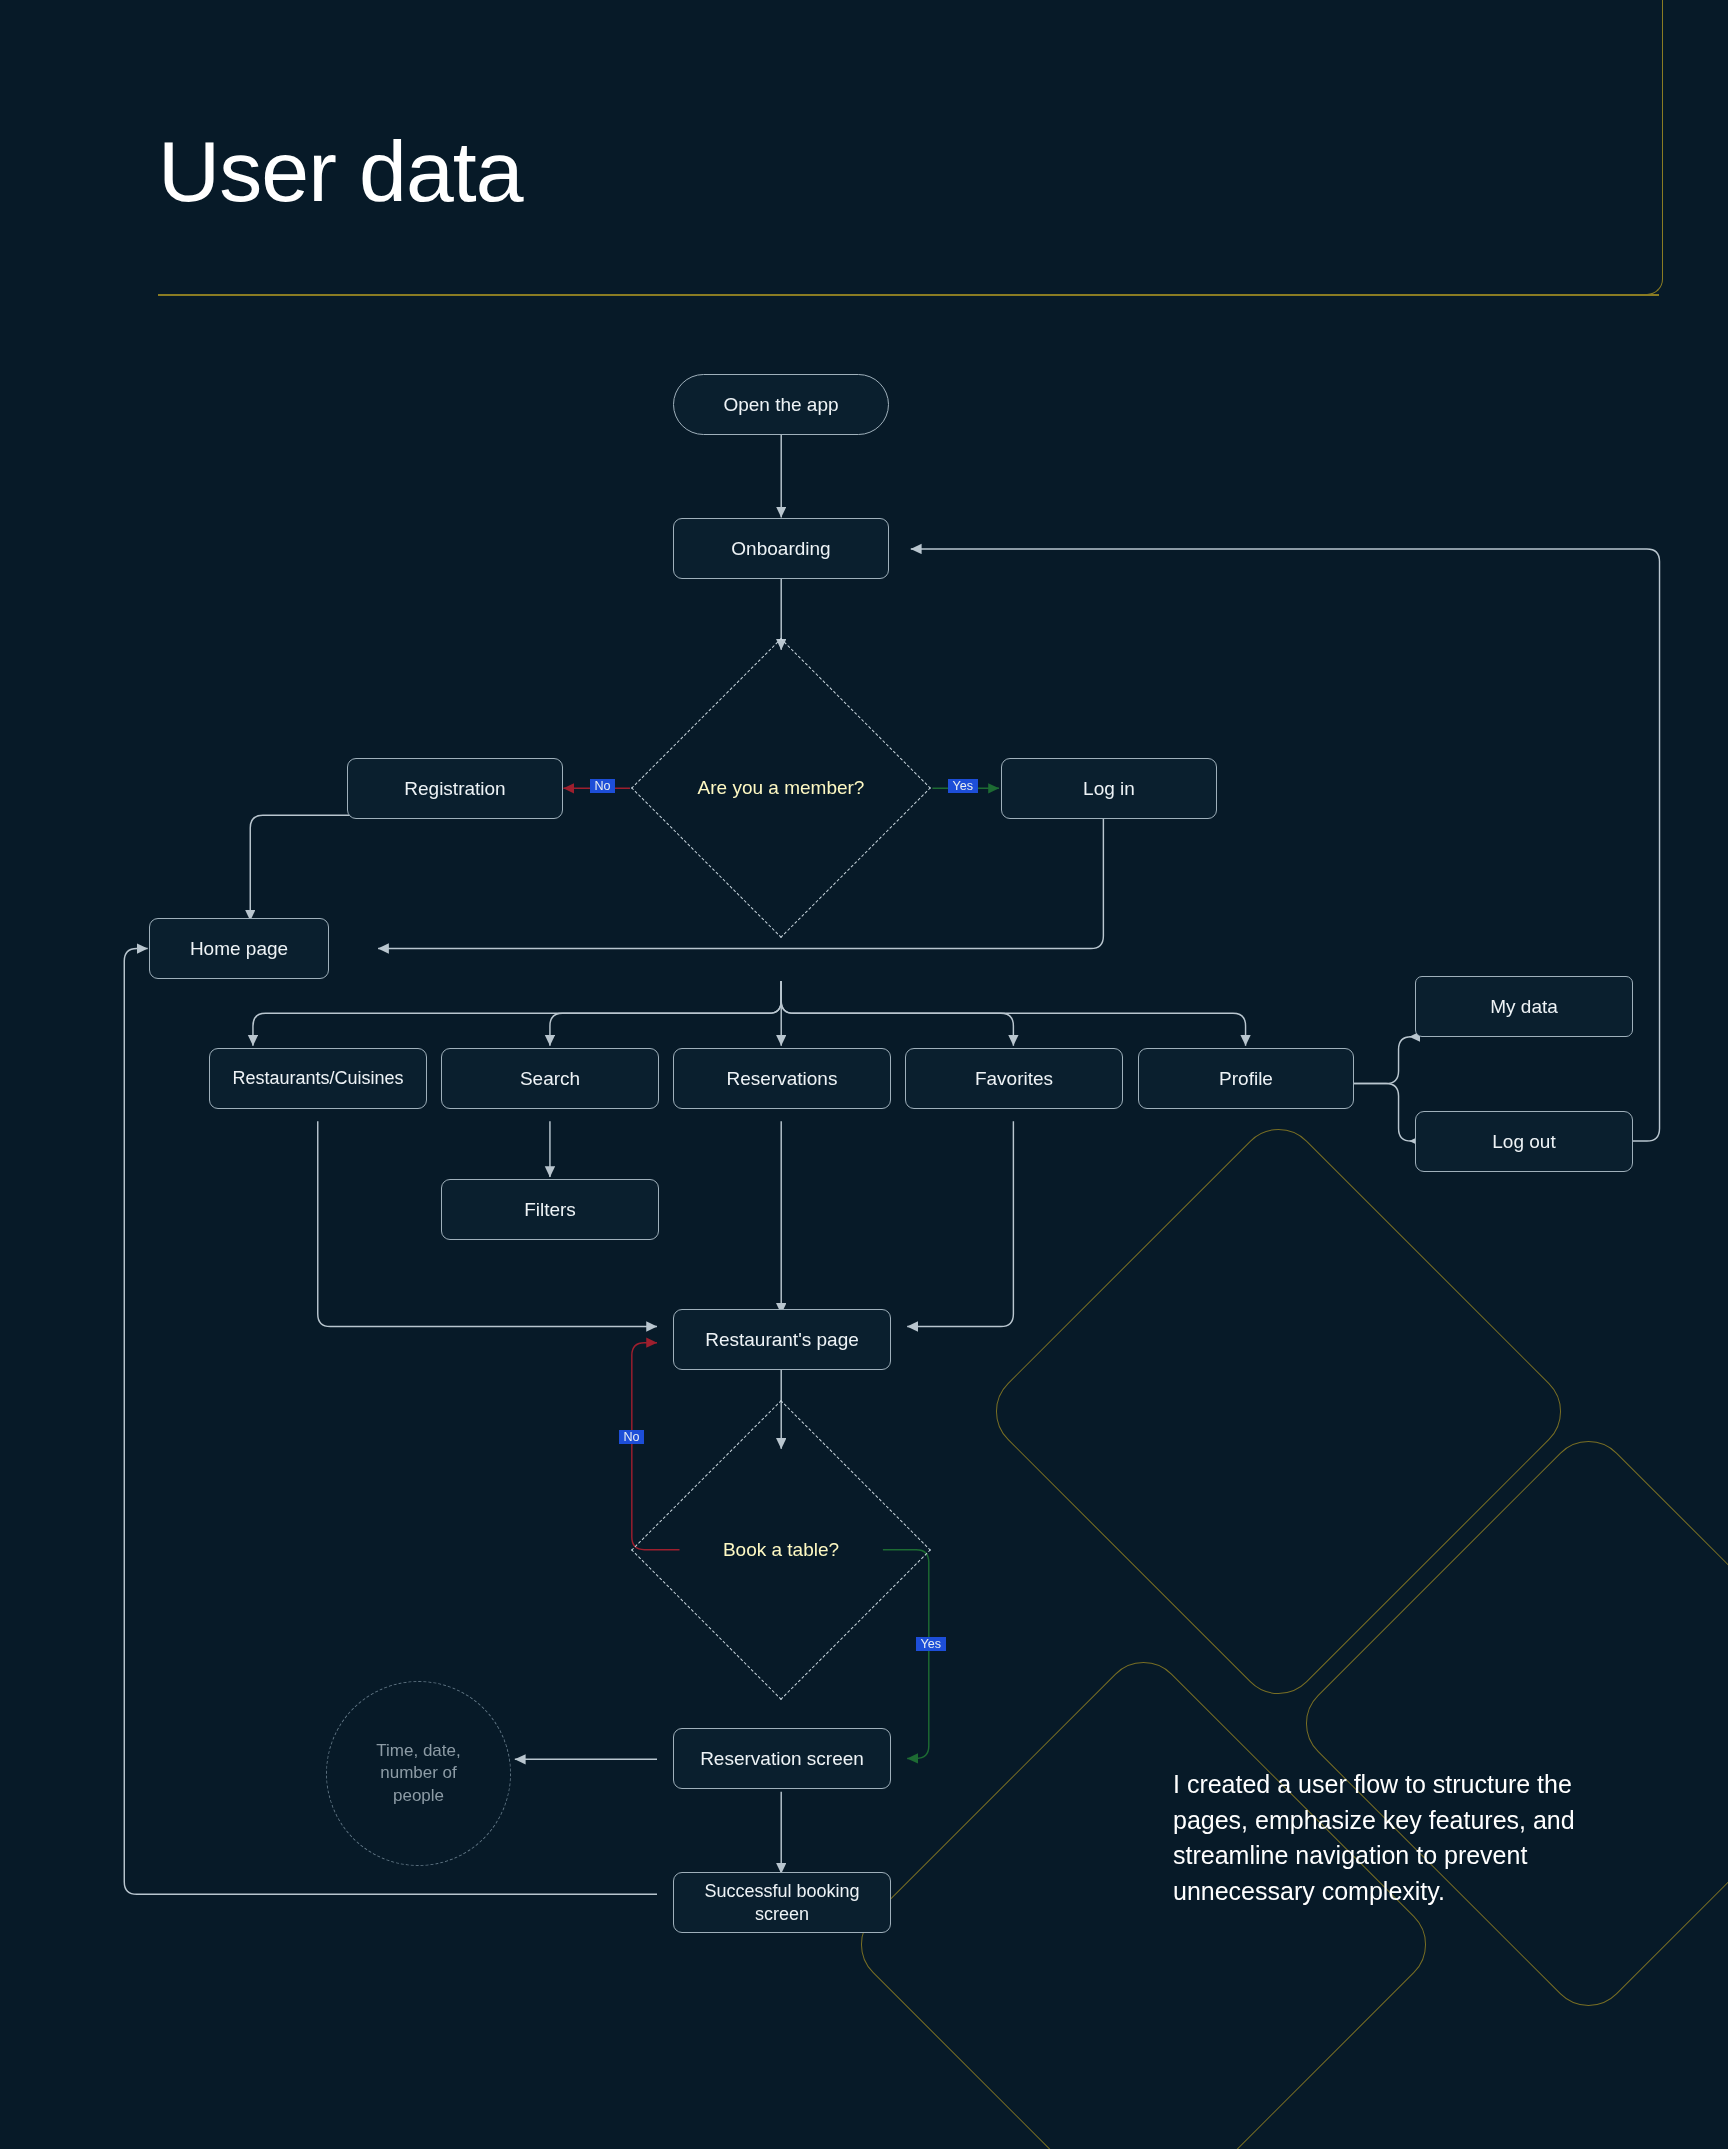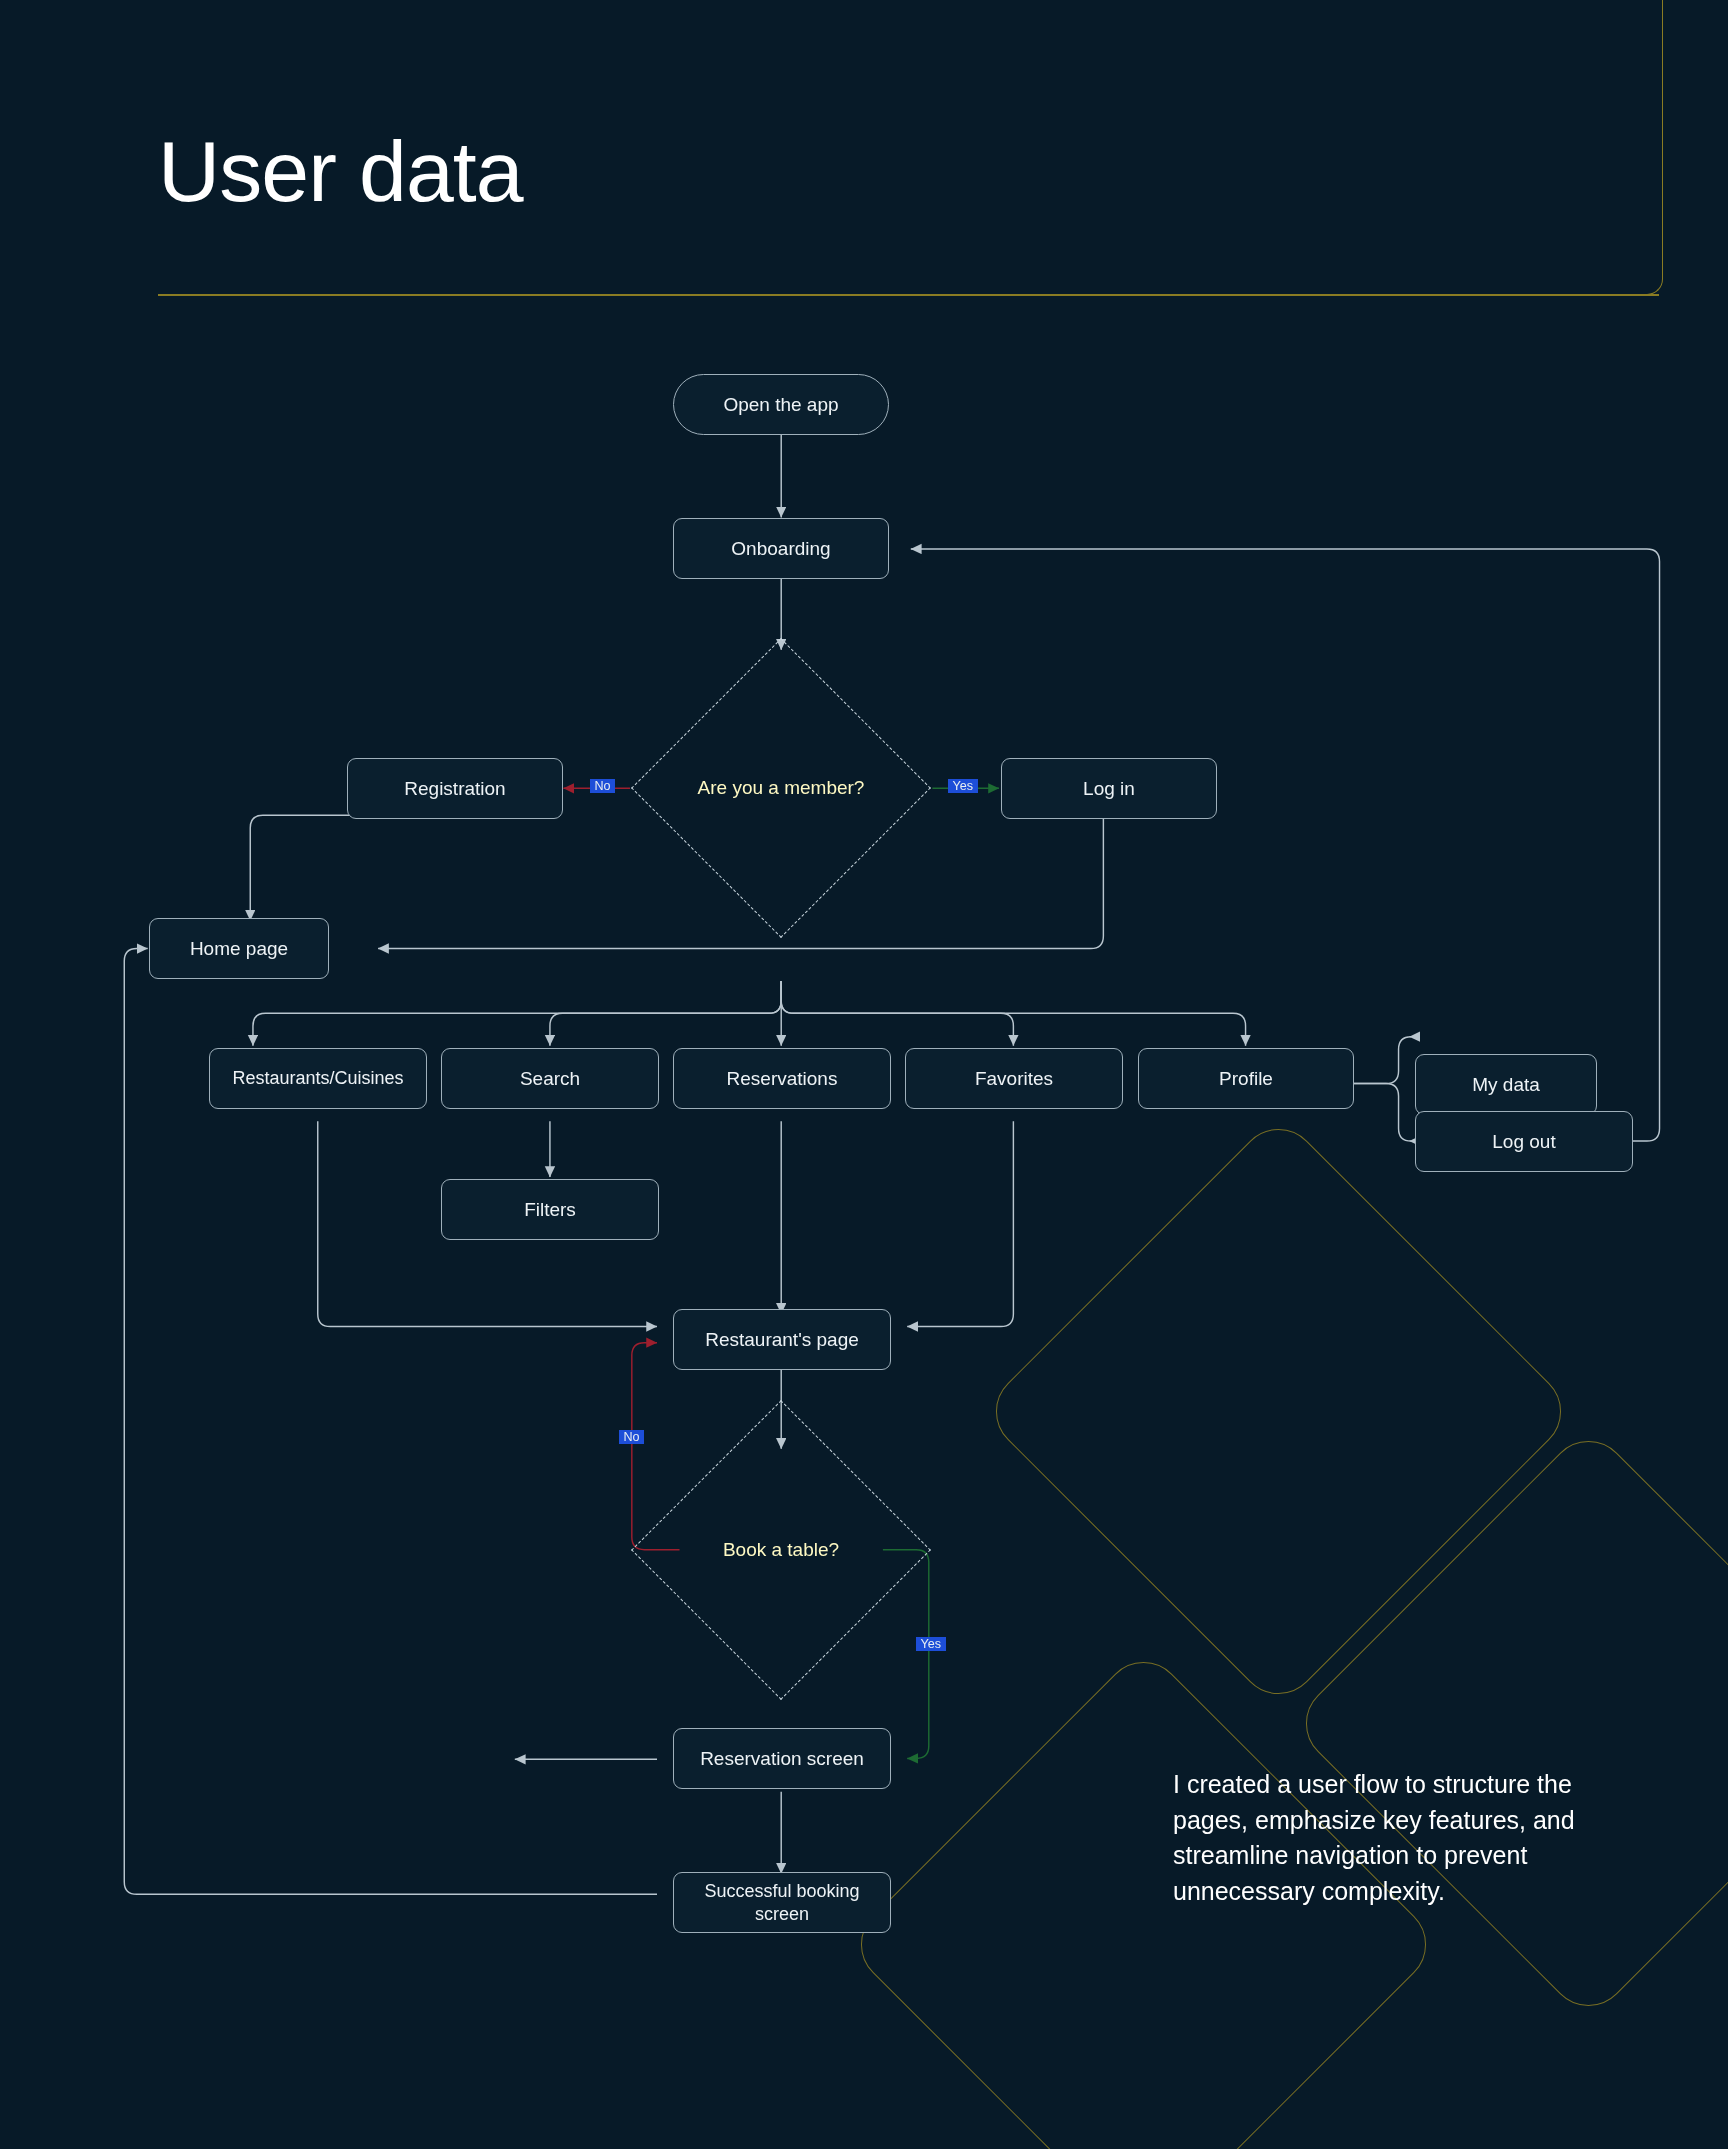--- a/index.html
+++ b/index.html
@@ -191,39 +191,42 @@
   </div>
 
   <div class="node" style="left:905px; top:1048px; width:218px; height:61px;">
     <span>Favorites</span>
   </div>
 
   <div class="node" style="left:1138px; top:1048px; width:216px; height:61px;">
     <span>Profile</span>
   </div>
 
-  <div class="node" style="left:1415px; top:1054px; width:182px; height:61px;">
+  <div class="node" style="left:1415px; top:976px; width:218px; height:61px;border-radius:7px;">
     <span>My data</span>
   </div>
 
   <div class="node" style="left:1415px; top:1111px; width:218px; height:61px;">
     <span>Log out</span>
   </div>
 
   <div class="node" style="left:441px; top:1179px; width:218px; height:61px;">
     <span>Filters</span>
   </div>
 
   <div class="node" style="left:673px; top:1309px; width:218px; height:61px;">
     <span>Restaurant's page</span>
   </div>
 
   <div class="diamond" style="left:675px; top:1444px; width:212px; height:212px;"></div>
   <div class="diamond-label" style="left:630px; top:1532px; width:302px; height:36px;">Book a table?</div>
 
+  <div class="circle" style="left:326px; top:1681px; width:185px; height:185px;">
+    <span>Time, date,<br>number of<br>people</span>
+  </div>
 
   <div class="node" style="left:673px; top:1728px; width:218px; height:61px;">
     <span>Reservation screen</span>
   </div>
 
   <div class="node" style="left:673px; top:1872px; width:218px; height:61px; font-size:18px;border-radius:9px;">
     <span>Successful booking<br>screen</span>
   </div>
 
   <div class="edge-label" style="left:590px; top:779px;">No</div>

